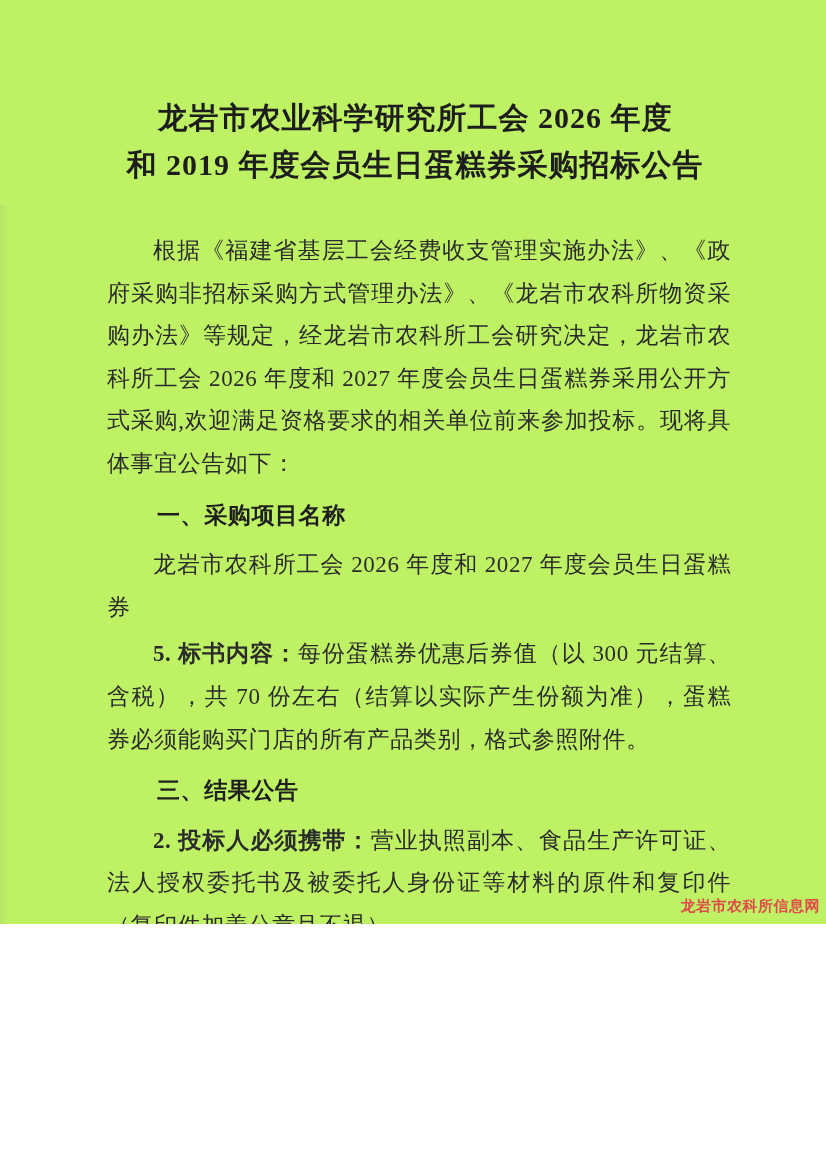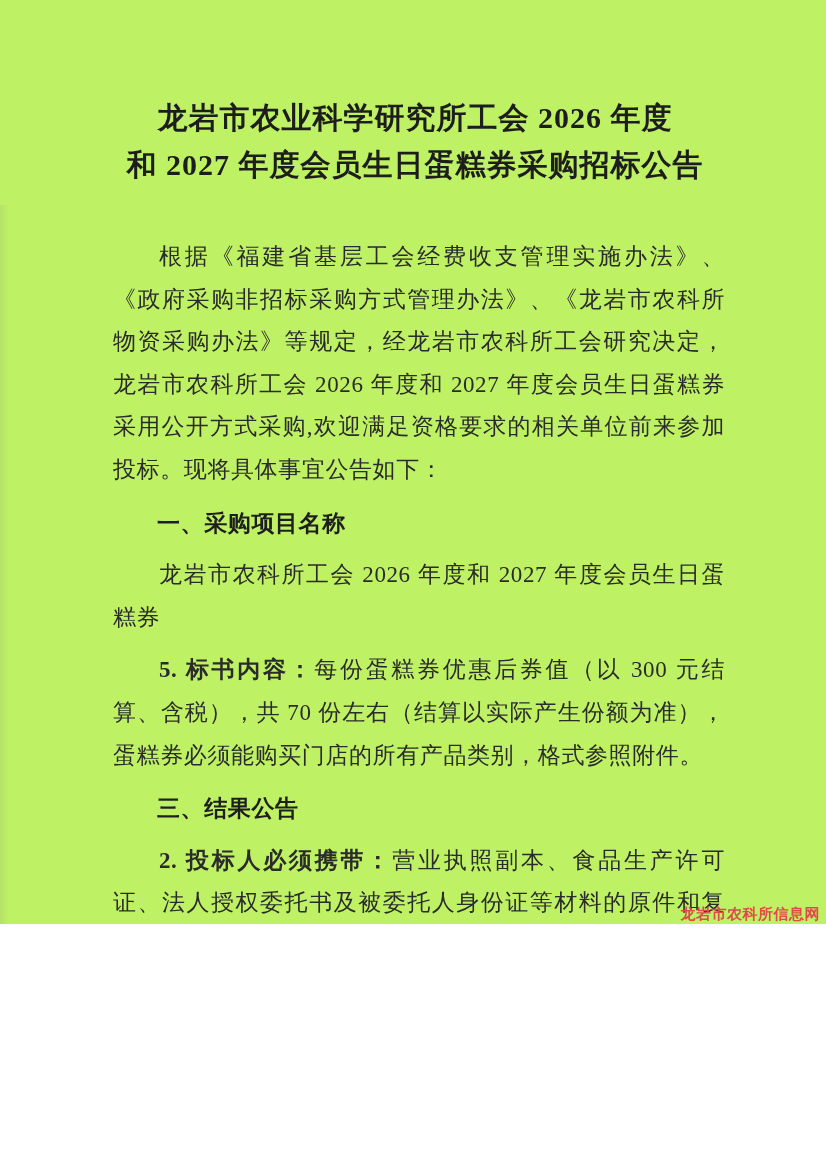--- a/index.html
+++ b/index.html
@@ -40,51 +40,51 @@
     left: 103px;
     width: 632px;
     font-size: 23px;
     line-height: 42.6px;
     text-align: justify;
     letter-spacing: 0.6px;
     color: #2b2b2b;
   }
   .para {
     text-indent: 2em;
-    margin: 10px;
+    margin: 4px;
     font-weight: 400;
   }
   .heading {
     text-indent: 2em;
     margin: 8px;
     font-weight: 700;
     font-family: "Liberation Sans", "DejaVu Sans", sans-serif;
     color: #1e1e1e;
   }
   .run-bold { font-weight: 700; }
   .watermark {
     position: absolute;
     right: 6px;
-    bottom: 0;
+    bottom: 8px;
     font-size: 15px;
     font-weight: 700;
     letter-spacing: 0.5px;
     font-family: "Liberation Sans", "DejaVu Sans", sans-serif;
   }
 </style>
 </head>
 <body>
 
 <div class="page">
 
   <div class="scan-edge"></div>
 
   <h1 class="title">
     <span class="title-line">龙岩市农业科学研究所工会 2026 年度</span>
-    <span class="title-line">和 2027 年度会员生日蛋糕券采购招标公告</span>
+    <span class="title-line">和 2019 年度会员生日蛋糕券采购招标公告</span>
   </h1>
 
   <div class="doc-body">
 
     <p class="para"><span>根据《福建省基层工会经费收支管理实施办法》、《政府采购非招标采购方式管理办法》、《龙岩市农科所物资采购办法》等规定，经龙岩市农科所工会研究决定，龙岩市农科所工会 2026 年度和 2027 年度会员生日蛋糕券采用公开方式采购,欢迎满足资格要求的相关单位前来参加投标。现将具体事宜公告如下：</span></p>
 
     <p class="heading">一、采购项目名称</p>
 
     <p class="para"><span>龙岩市农科所工会 2026 年度和 2027 年度会员生日蛋糕券</span></p>
 

